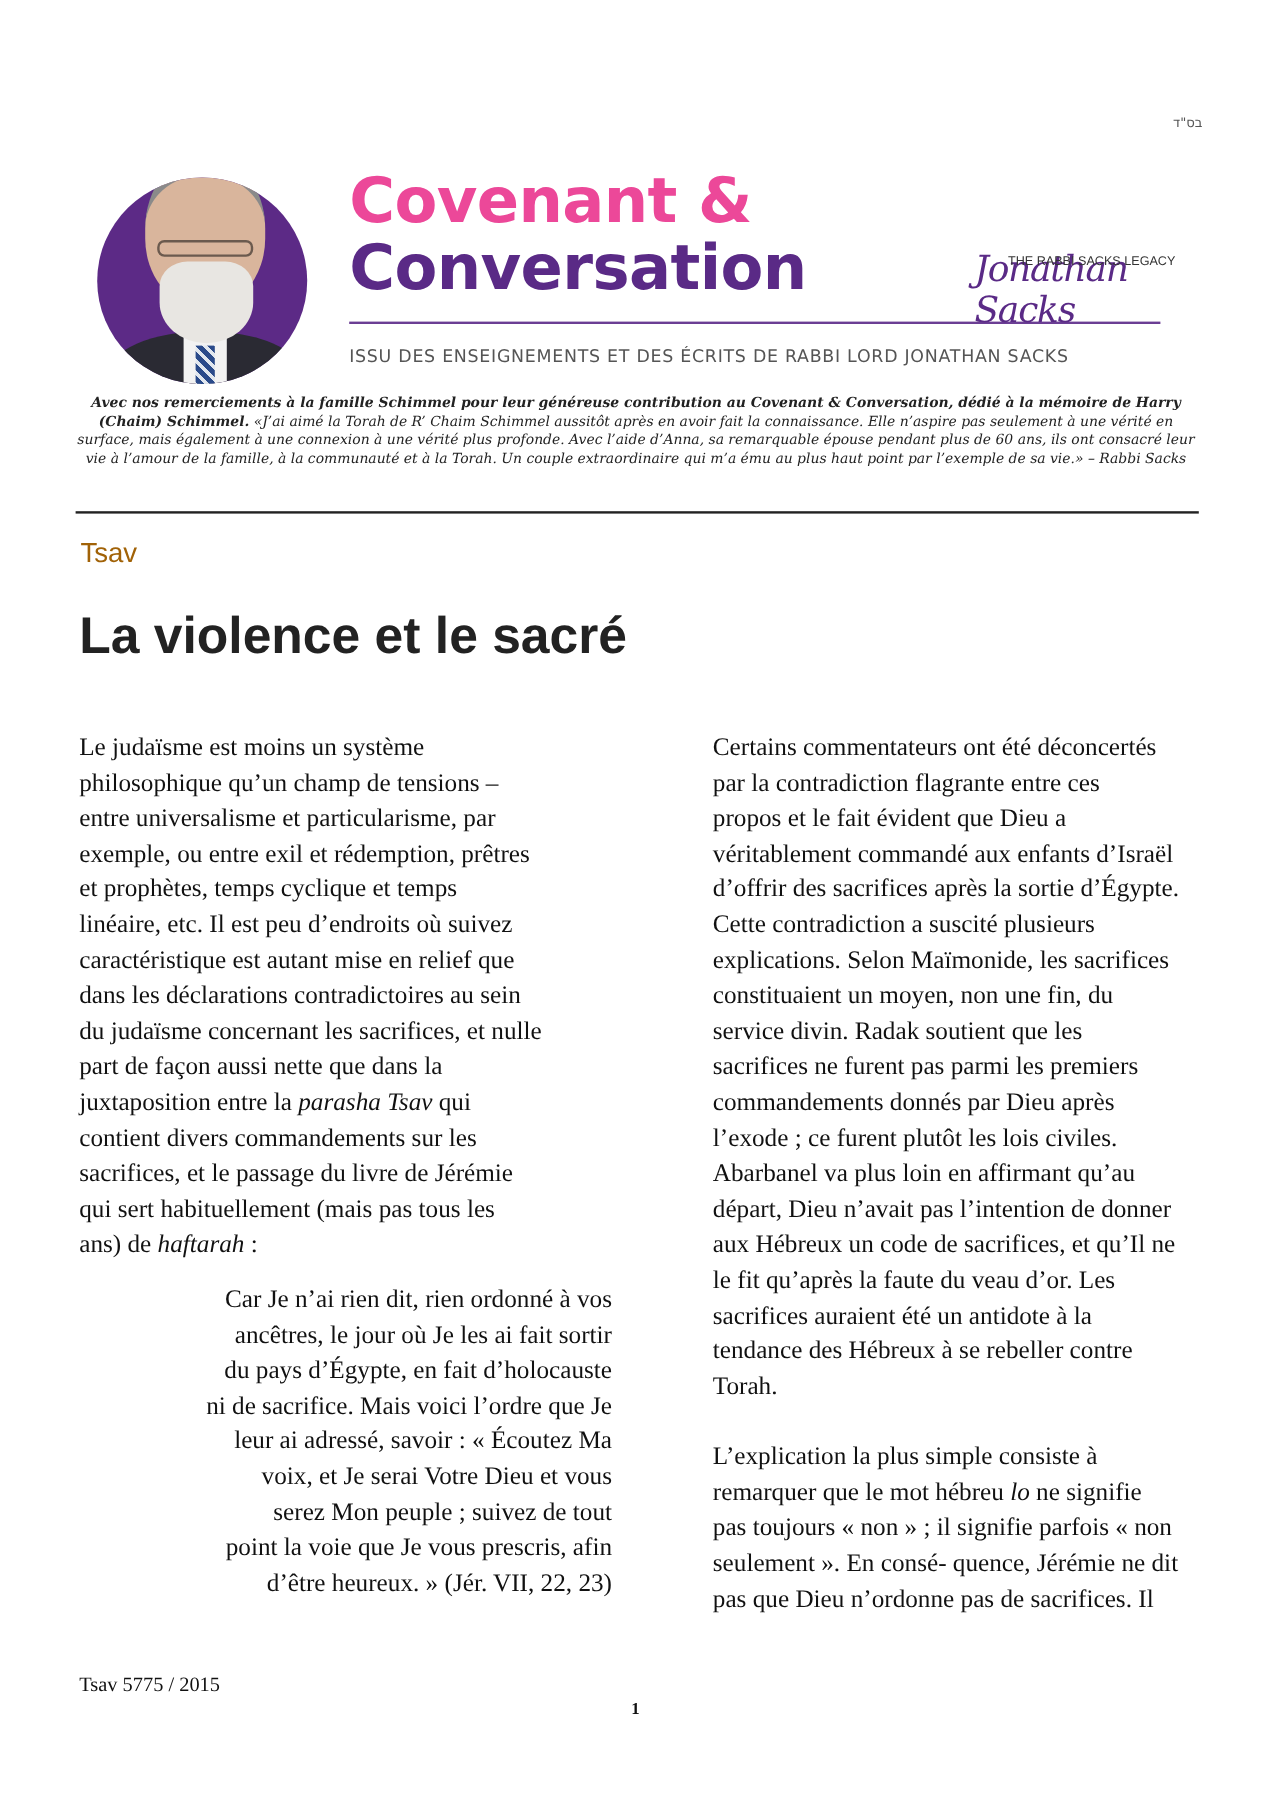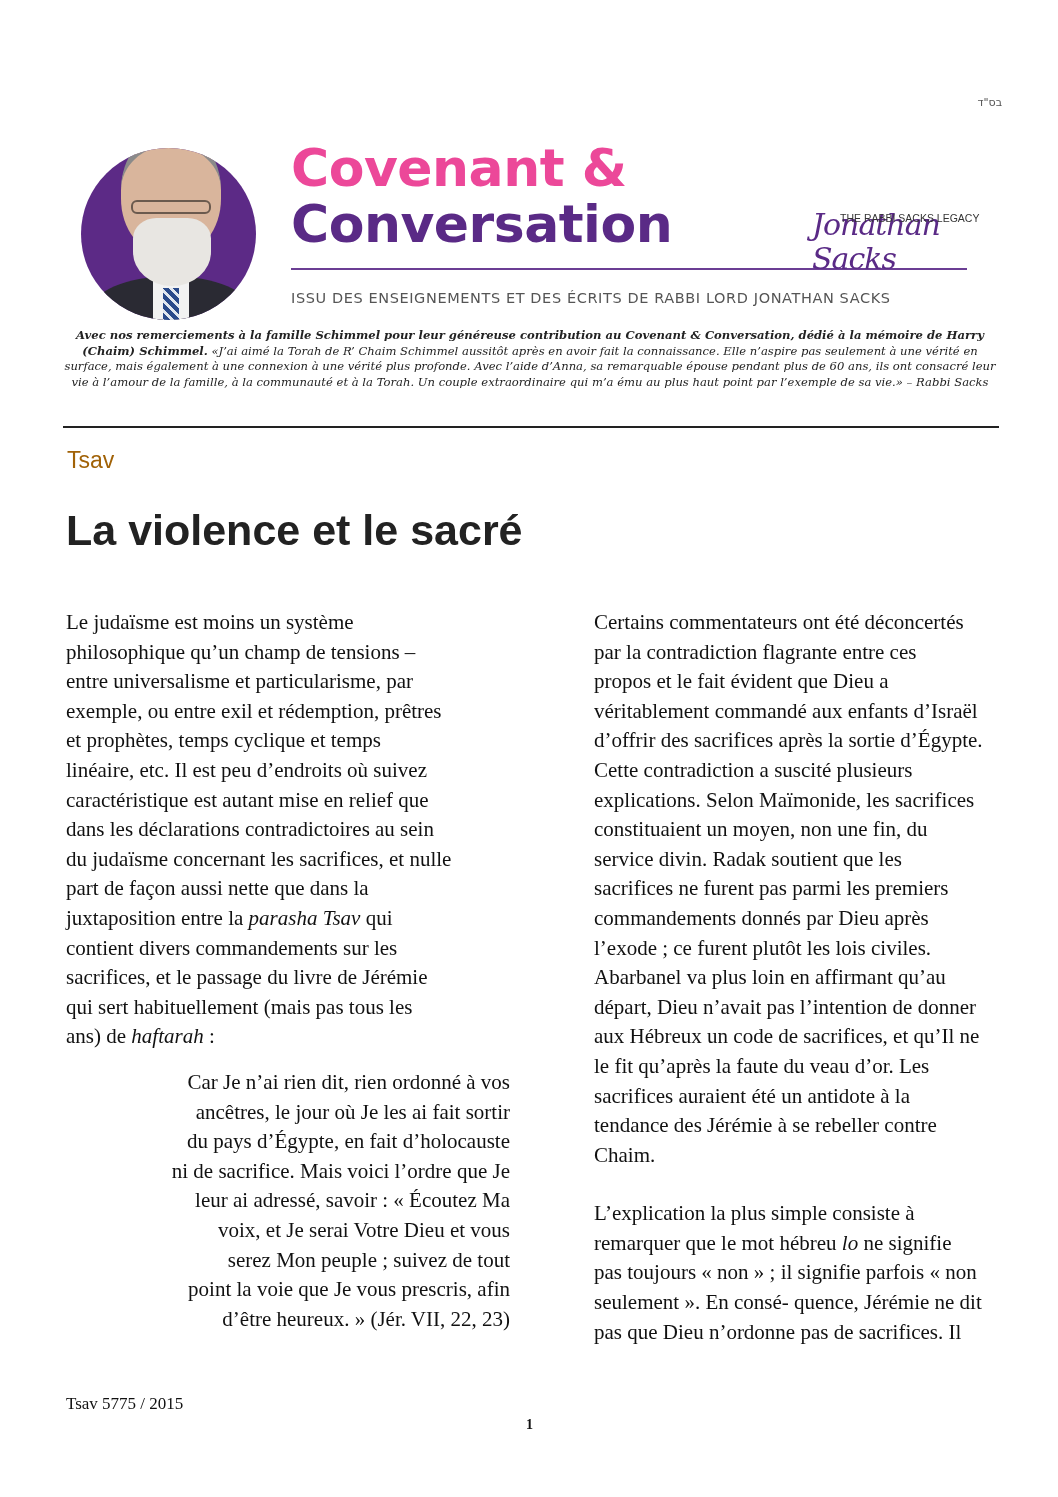--- a/index.html
+++ b/index.html
@@ -123,22 +123,22 @@
     <span class="line">constituaient un moyen, non une fin, du</span>
     <span class="line">service divin. Radak soutient que les</span>
     <span class="line">sacrifices ne furent pas parmi les premiers</span>
     <span class="line">commandements donnés par Dieu après</span>
     <span class="line">l’exode ; ce furent plutôt les lois civiles.</span>
     <span class="line">Abarbanel va plus loin en affirmant qu’au</span>
     <span class="line">départ, Dieu n’avait pas l’intention de donner</span>
     <span class="line">aux Hébreux un code de sacrifices, et qu’Il ne</span>
     <span class="line">le fit qu’après la faute du veau d’or. Les</span>
     <span class="line">sacrifices auraient été un antidote à la</span>
-    <span class="line">tendance des Jérémie à se rebeller contre</span>
-    <span class="line">Chaim.</span>
+    <span class="line">tendance des Hébreux à se rebeller contre</span>
+    <span class="line">Torah.</span>
   </p>
   <div class="gap"></div>
   <p>
     <span class="line">L’explication la plus simple consiste à</span>
     <span class="line"><span>remarquer que le mot hébreu </span><i>lo</i><span> ne signifie</span></span>
     <span class="line">pas toujours « non » ; il signifie parfois « non</span>
     <span class="line">seulement ». En consé- quence, Jérémie ne dit</span>
     <span class="line">pas que Dieu n’ordonne pas de sacrifices. Il</span>
   </p>
 </div>

